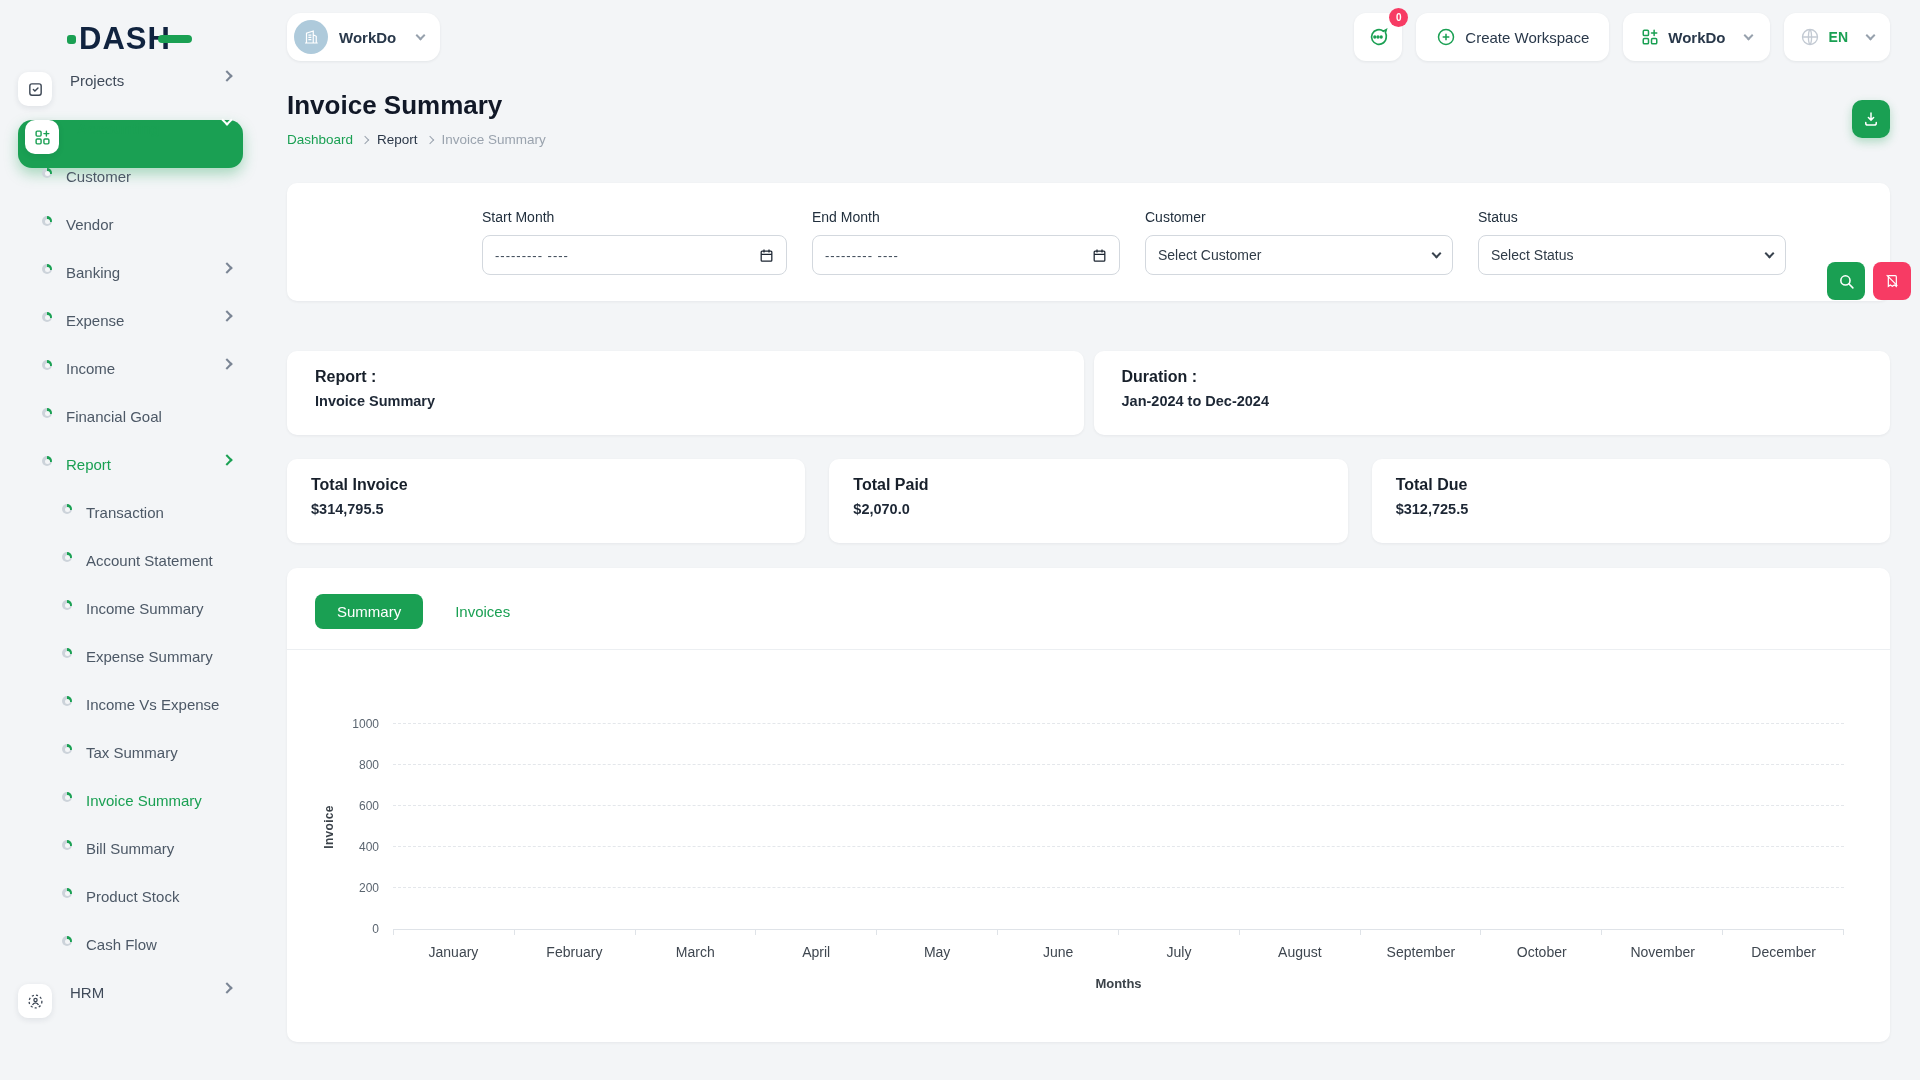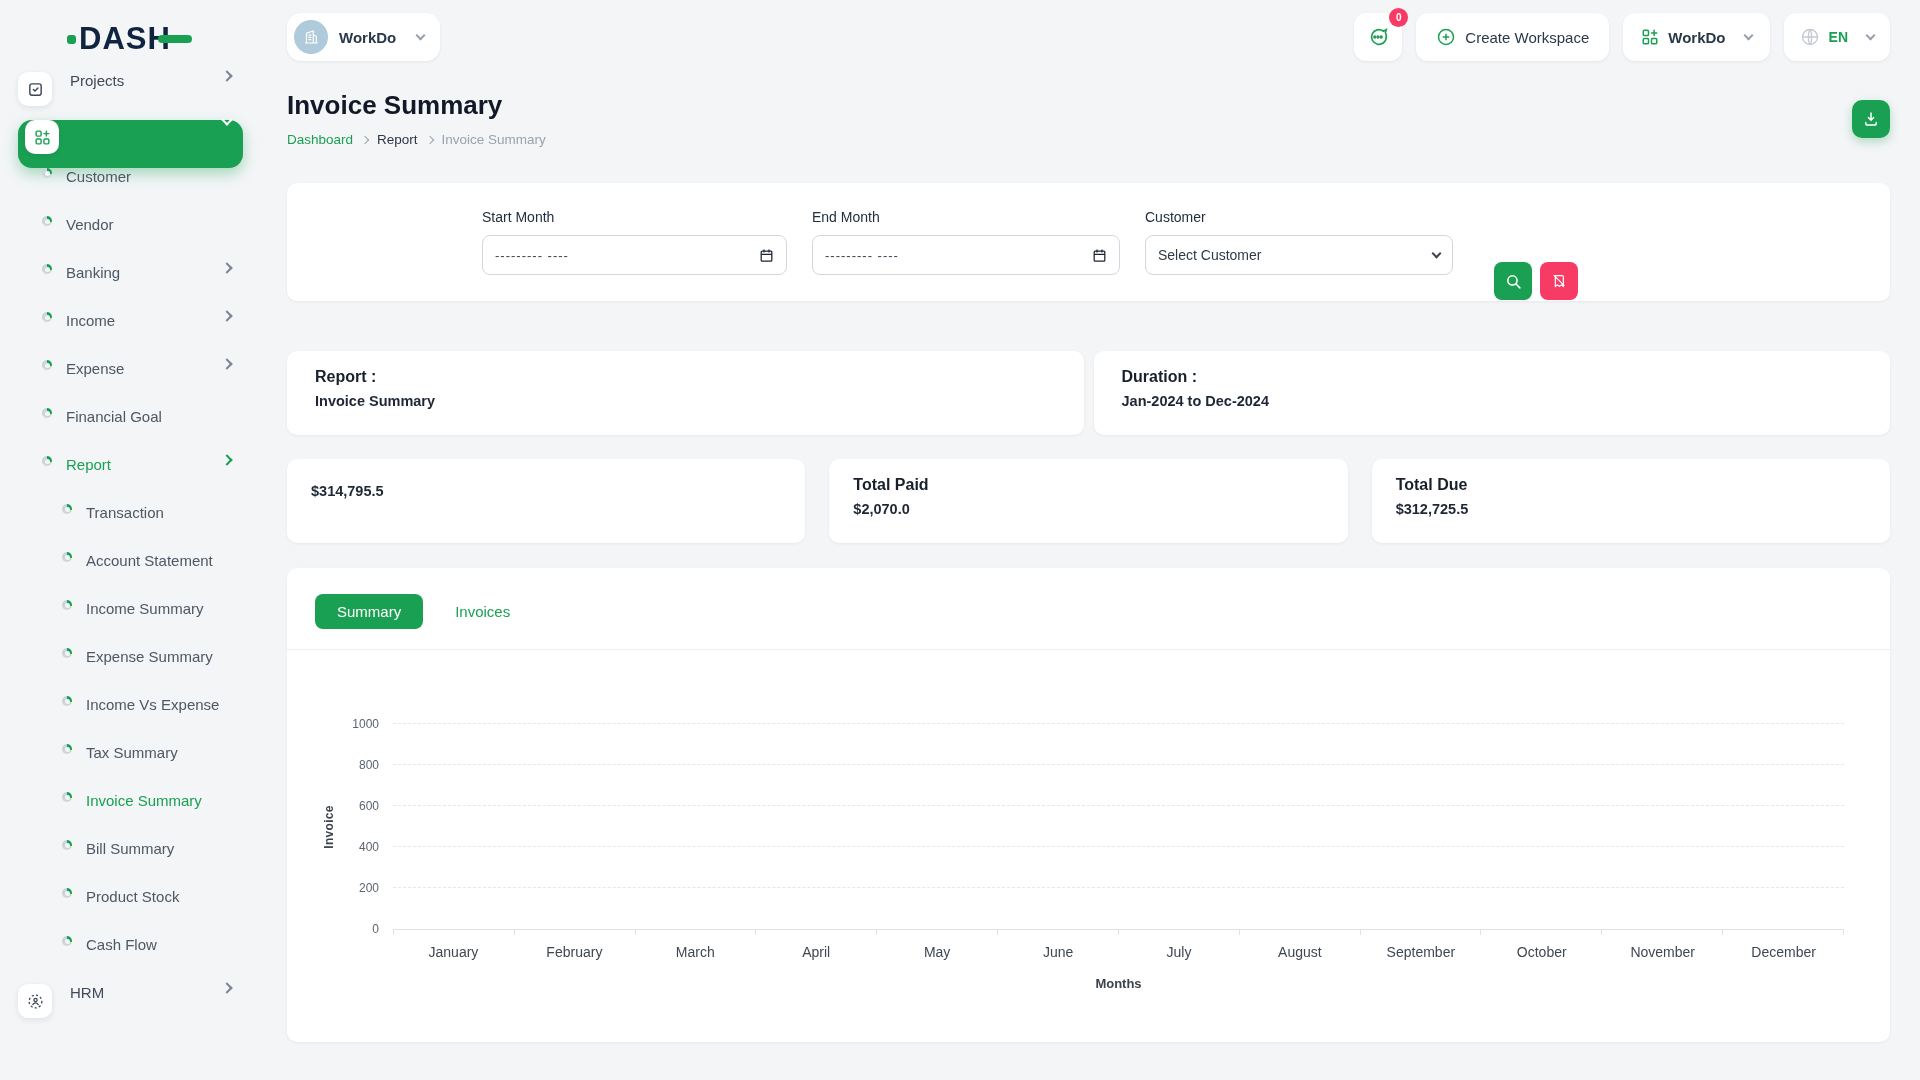--- a/index.html
+++ b/index.html
@@ -153,26 +153,26 @@
         <span class="bullet"></span>
         <span class="label">Vendor</span>
       </div>
       <div class="side-item lvl1">
         <span class="bullet"></span>
         <span class="label">Banking</span>
         <span class="chev right"></span>
       </div>
       <div class="side-item lvl1">
         <span class="bullet"></span>
+        <span class="label">Expense</span>
+        <span class="chev right"></span>
+      </div>
+      <div class="side-item lvl1">
+        <span class="bullet"></span>
         <span class="label">Income</span>
-        <span class="chev right"></span>
-      </div>
-      <div class="side-item lvl1">
-        <span class="bullet"></span>
-        <span class="label">Expense</span>
         <span class="chev right"></span>
       </div>
       <div class="side-item lvl1">
         <span class="bullet"></span>
         <span class="label">Financial Goal</span>
       </div>
       <div class="side-item lvl1 active">
         <span class="bullet"></span>
         <span class="label">Report</span>
         <span class="chev right"></span>
@@ -322,20 +322,29 @@
             <rect x="3.5" y="5" width="17" height="16" rx="1.5"></rect>
               <path d="M8 2.5V7M16 2.5V7M3.5 10h17"></path>
           </svg>
         </span>
       </div>
     </div>
     <div class="fgroup">
       <span class="flabel">Customer</span>
       <div class="finput w308">
         <span>Select Customer</span>
+        <span class="right">
+            <span class="sel-chev"></span>
+          </span>
+      </div>
+    </div>
+    <div class="fgroup">
+      <span class="flabel">Status</span>
+      <div class="finput w308">
+        <span>Select Status</span>
         <span class="right">
             <span class="sel-chev"></span>
           </span>
       </div>
     </div>
     <div class="fbtns">
       <button class="btn-sq btn-search">
         <svg width="17" height="17" viewBox="0 0 24 24" fill="none" stroke="#ffffff" stroke-width="2.2" stroke-linecap="round">
           <circle cx="10.5" cy="10.5" r="6.5"></circle>
             <path d="M15.6 15.6L21 21"></path>
@@ -356,20 +365,21 @@
       <div class="card-value">Invoice Summary</div>
     </div>
     <div class="card">
       <div class="card-title">Duration :</div>
       <div class="card-value">Jan-2024 to Dec-2024</div>
     </div>
   </section>
 
   <section class="row3">
     <div class="card">
+      <div class="card-title">Total Invoice</div>
       <div class="card-value">$314,795.5</div>
     </div>
     <div class="card">
       <div class="card-title">Total Paid</div>
       <div class="card-value">$2,070.0</div>
     </div>
     <div class="card">
       <div class="card-title">Total Due</div>
       <div class="card-value">$312,725.5</div>
     </div>

